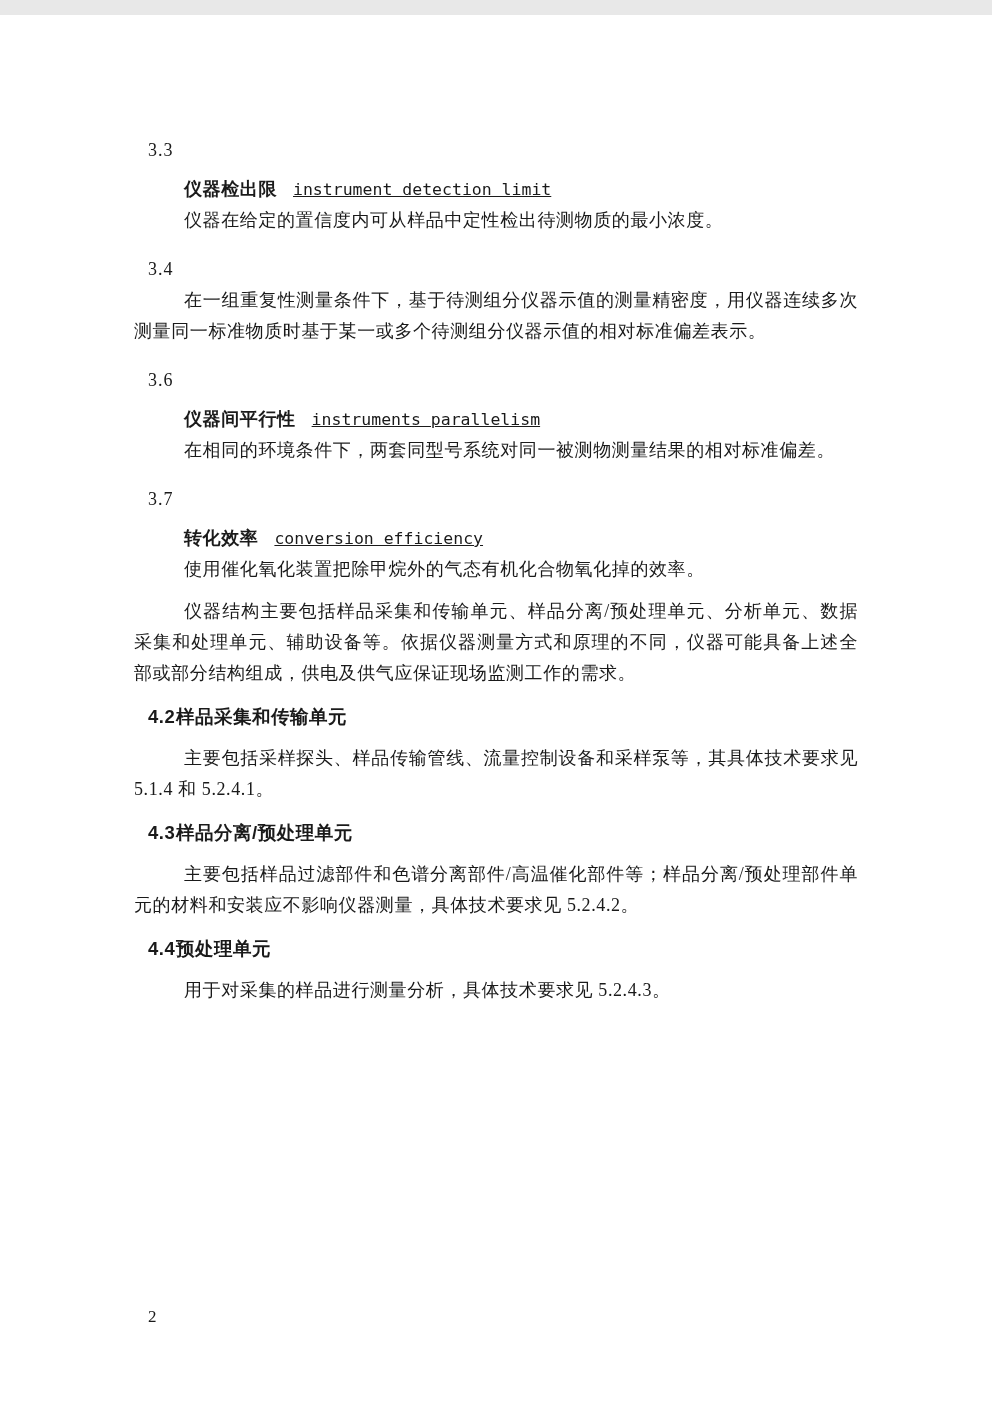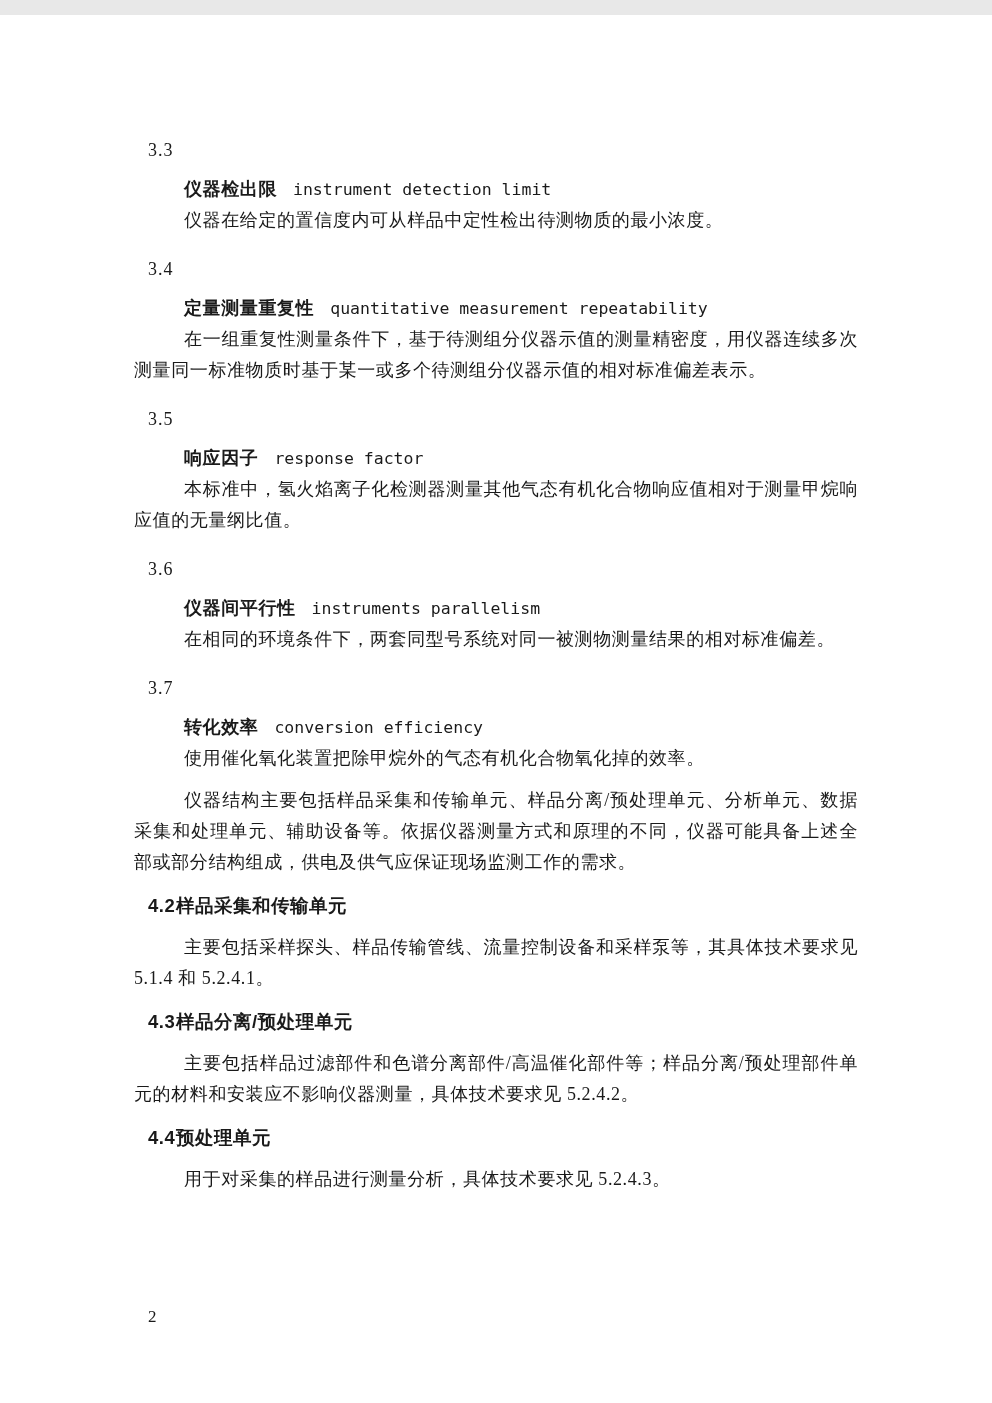--- a/index.html
+++ b/index.html
@@ -33,20 +33,21 @@
   .term-zh{
     font-family:"Liberation Sans", sans-serif;
     font-weight:bold;
     font-size:18px;
   }
   .term-en{
     font-family:"DejaVu Sans Mono", monospace;
     font-size:16.5px;
     margin-left:16px;
     letter-spacing:0;
+    text-decoration:underline;
   }
   p.def{
     margin:0;
     text-indent:50px;
   }
   .ch-title, .sub-title{
     font-family:"Liberation Sans", sans-serif;
     font-weight:bold;
     font-size:18.5px;
     margin:12px 0 0 14px;
@@ -76,33 +77,23 @@
     <div>
       <div class="sec-id first">3.3</div>
       <div class="term-line">
         <span class="term-zh">仪器检出限</span><span class="term-en">instrument detection limit</span>
       </div>
       <p class="def">仪器在给定的置信度内可从样品中定性检出待测物质的最小浓度。</p>
     </div>
 
     <div>
       <div class="sec-id">3.4</div>
-      <div class="term-line">
-        <span class="term-zh">定量测量重复性</span><span class="term-en">quantitative measurement repeatability</span>
-      </div>
       <p class="def">在一组重复性测量条件下，基于待测组分仪器示值的测量精密度，用仪器连续多次测量同一标准物质时基于某一或多个待测组分仪器示值的相对标准偏差表示。</p>
     </div>
 
-    <div>
-      <div class="sec-id">3.5</div>
-      <div class="term-line">
-        <span class="term-zh">响应因子</span><span class="term-en">response factor</span>
-      </div>
-      <p class="def">本标准中，氢火焰离子化检测器测量其他气态有机化合物响应值相对于测量甲烷响应值的无量纲比值。</p>
-    </div>
 
     <div>
       <div class="sec-id">3.6</div>
       <div class="term-line">
         <span class="term-zh">仪器间平行性</span><span class="term-en">instruments parallelism</span>
       </div>
       <p class="def">在相同的环境条件下，两套同型号系统对同一被测物测量结果的相对标准偏差。</p>
     </div>
 
     <div>

